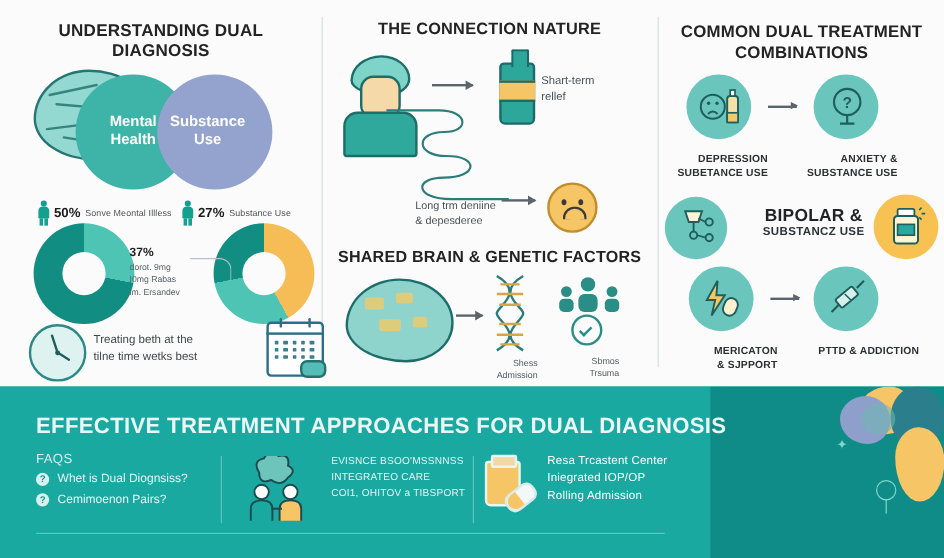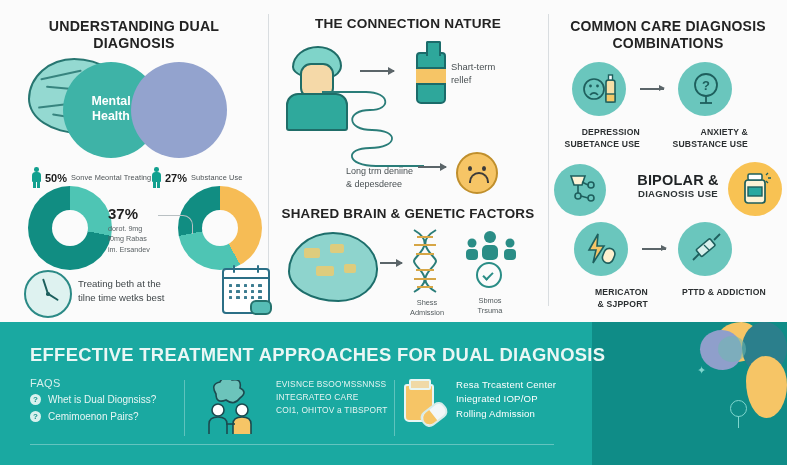--- a/index.html
+++ b/index.html
@@ -66,21 +66,21 @@
   .stat-lbl{font-size:7.4px;color:#4d5356;letter-spacing:.1px;}
 
   .donut{position:absolute;border-radius:50%;}
   .donut .hole{position:absolute;left:50%;top:50%;transform:translate(-50%,-50%);border-radius:50%;background:#fbfbfb;}
   .d1{left:28px;top:186px;width:84px;height:84px;}
   .d1 .hole{width:36px;height:36px;}
   .d2{left:178px;top:186px;width:84px;height:84px;}
   .d2 .hole{width:36px;height:36px;}
 
   .mid-pct{position:absolute;left:108px;top:205px;width:62px;}
-  .mid-pct .n{font-size:15px;font-weight:bold;color:#1f1f1f;}
+  .mid-pct .n{font-size:10px;font-weight:bold;color:#1f1f1f;}
   .mid-pct .d{font-size:7.2px;color:#5a6164;line-height:1.45;margin-top:2px;}
   .leader{position:absolute;left:158px;top:215px;width:34px;height:18px;border-top:1px solid #b9c0c3;border-right:1px solid #b9c0c3;border-radius:0 10px 0 0;}
 
   
   .clock{position:absolute;left:24px;top:270px;width:44px;height:44px;border-radius:50%;
     background:#def2f0;border:2.4px solid #2b8a86;}
   .clock .hand{position:absolute;background:#1d5f5d;border-radius:2px;transform-origin:bottom center;}
   .clock .hh{left:50%;bottom:50%;width:2.2px;height:12px;margin-left:-1.1px;transform:rotate(122deg);}
   .clock .mh{left:50%;bottom:50%;width:1.8px;height:16px;margin-left:-.9px;transform:rotate(-18deg);}
   .clock .pin{position:absolute;left:50%;top:50%;width:3.5px;height:3.5px;margin:-1.75px 0 0 -1.75px;border-radius:50%;background:#1d5f5d;}
@@ -111,21 +111,21 @@
   .sad .mouth{position:absolute;left:11px;bottom:9px;width:16px;height:9px;border:2px solid #3a3a3a;border-top:none;border-radius:0 0 10px 10px;transform:rotate(180deg);}
 
   
   .bbrain{position:absolute;left:20px;top:232px;width:86px;height:66px;background:#8ed4cd;
     border:2.4px solid #1d6e6b;border-radius:50% 50% 44% 56%/56% 52% 46% 44%;}
   .bbrain .sq{position:absolute;background:#f3c969;border-radius:2px;opacity:.8;}
   .dna{position:absolute;left:140px;top:228px;width:34px;height:66px;}
   .fam{position:absolute;left:196px;top:230px;width:54px;height:30px;}
   .check{position:absolute;left:208px;top:262px;width:22px;height:22px;border-radius:50%;border:2.2px solid #2a8d86;}
   .check:after{content:"";position:absolute;left:5px;top:8px;width:8px;height:4px;border-left:2px solid #2a8d86;border-bottom:2px solid #2a8d86;transform:rotate(-45deg);}
-  .cap{position:absolute;font-size:7.4px;color:#525a5d;text-align:center;line-height:1.4;}
+  .cap{position:absolute;font-size:7.4px;color:#525a5d;text-align:right;line-height:1.4;}
 
   
   .cir{position:absolute;border-radius:50%;background:#6ac6bd;}
   .cir.y{background:#f8c253;}
   .combo-lbl{position:absolute;text-align:right;font-size:8.6px;font-weight:bold;color:#2b2f31;letter-spacing:.2px;line-height:1.45;}
   .combo-arrow{position:absolute;height:1.5px;background:#5b6569;}
   .combo-arrow:after{content:"";position:absolute;right:-1px;top:-3px;border-left:6px solid #5b6569;border-top:3.5px solid transparent;border-bottom:3.5px solid transparent;}
   .bip{position:absolute;left:66px;top:172px;width:128px;text-align:center;}
   .bip .a{font-size:14.5px;font-weight:bold;color:#1f2325;letter-spacing:.2px;}
   .bip .b{font-size:9.6px;font-weight:bold;color:#2e3436;letter-spacing:.3px;}
@@ -179,30 +179,34 @@
         <span class="brain-line" style="left:22px;top:56px;width:34px;transform:rotate(9deg)"></span>
       </div>
 
       <div class="venn-c venn-left"></div>
       <div class="venn-c venn-right"></div>
       <div class="venn-overlap"></div>
       <div class="venn-lbl l">
         <div>Mental</div>
         <div>Health</div>
       </div>
+      <div class="venn-lbl r">
+        <div>Substance</div>
+        <div>Use</div>
+      </div>
 
       <div class="stat a">
         <span class="person">
             <i class="h"></i>
             <i class="b"></i>
             <i class="l1"></i>
             <i class="l2"></i>
           </span>
         <span class="stat-pct">50%</span>
-        <span class="stat-lbl">Sonve Meontal Treating</span>
+        <span class="stat-lbl">Sonve Meontal Illless</span>
       </div>
       <div class="stat b">
         <span class="person">
             <i class="h"></i>
             <i class="b"></i>
             <i class="l1"></i>
             <i class="l2"></i>
           </span>
         <span class="stat-pct">27%</span>
         <span class="stat-lbl">Substance Use</span>
@@ -325,21 +329,21 @@
         <div>Admission</div>
       </div>
       <div class="cap" style="left:196px;top:296px;width:52px">
         <div>Sbmos</div>
         <div>Trsuma</div>
       </div>
     </div>
 
     <div class="col col3">
       <div class="sec-title t3">
-        <div>COMMON CARE DIAGNOSIS</div>
+        <div>COMMON DUAL TREATMENT</div>
         <div>COMBINATIONS</div>
       </div>
 
       <div class="cir" style="left:24px;top:62px;width:54px;height:54px"></div>
       <svg class="g" style="left:34px;top:72px;width:36px;height:34px" viewBox="0 0 36 34">
         <circle cx="12" cy="17" r="10" fill="none" stroke="#1e5f5d" stroke-width="1.7"></circle>
         <circle cx="8.5" cy="14" r="1.4" fill="#1e5f5d"></circle>
           <circle cx="15.5" cy="14" r="1.4" fill="#1e5f5d"></circle>
         <path d="M8 23 Q12 19 16 23" fill="none" stroke="#1e5f5d" stroke-width="1.7"></path>
         <rect x="24" y="8" width="9" height="22" rx="2.5" fill="#f6e0a8" stroke="#1e5f5d" stroke-width="1.6"></rect>
@@ -368,21 +372,21 @@
         <path d="M5 2 H19 L16 11 H8 Z" fill="#fdf3d6" stroke="#1e5f5d" stroke-width="1.6"></path>
         <line x1="12" y1="11" x2="12" y2="19" stroke="#1e5f5d" stroke-width="1.6"></line>
         <circle cx="12" cy="22" r="3" fill="none" stroke="#1e5f5d" stroke-width="1.6"></circle>
         <circle cx="25" cy="11" r="3" fill="none" stroke="#1e5f5d" stroke-width="1.6"></circle>
         <circle cx="25" cy="24" r="3" fill="none" stroke="#1e5f5d" stroke-width="1.6"></circle>
         <line x1="15" y1="22" x2="22" y2="24" stroke="#1e5f5d" stroke-width="1.4"></line>
         <line x1="16" y1="8" x2="22" y2="11" stroke="#1e5f5d" stroke-width="1.4"></line>
       </svg>
       <div class="bip">
         <div class="a">BIPOLAR &amp;</div>
-        <div class="b">DIAGNOSIS USE</div>
+        <div class="b">SUBSTANCZ USE</div>
       </div>
       <div class="cir y" style="left:180px;top:162px;width:54px;height:54px"></div>
       <svg class="g" style="left:192px;top:172px;width:32px;height:34px" viewBox="0 0 32 34">
         <rect x="5" y="8" width="20" height="23" rx="3" fill="#fdf3d6" stroke="#1e5f5d" stroke-width="1.7"></rect>
         <rect x="8" y="2" width="14" height="6" rx="1.5" fill="#fff" stroke="#1e5f5d" stroke-width="1.5"></rect>
         <rect x="8" y="15" width="14" height="9" fill="#2aa8a0" stroke="#1e5f5d" stroke-width="1.4"></rect>
         <path d="M26 3 l2-2 M28 6 l3 0 M26 9 l2 2" stroke="#1e5f5d" stroke-width="1.3"></path>
       </svg>
 
       <div class="cir" style="left:26px;top:222px;width:54px;height:54px"></div>

